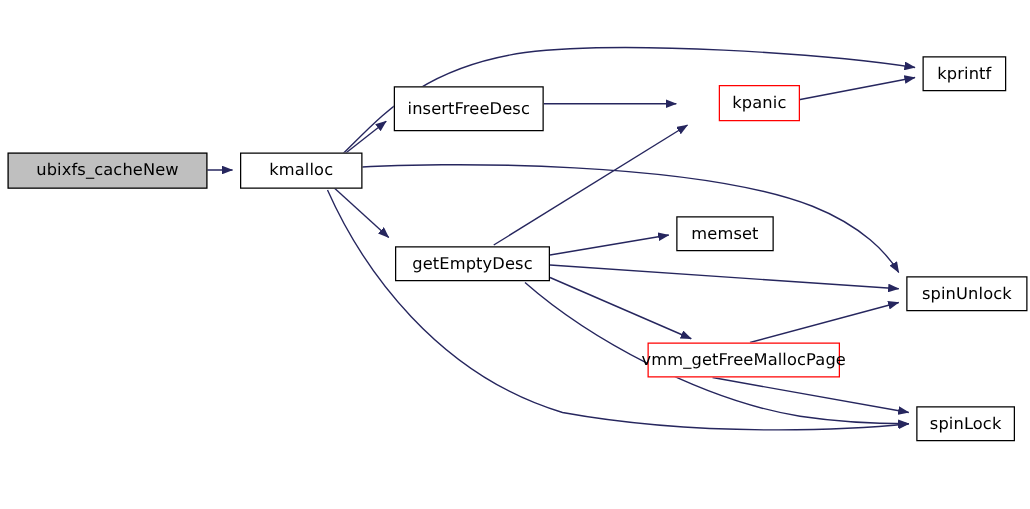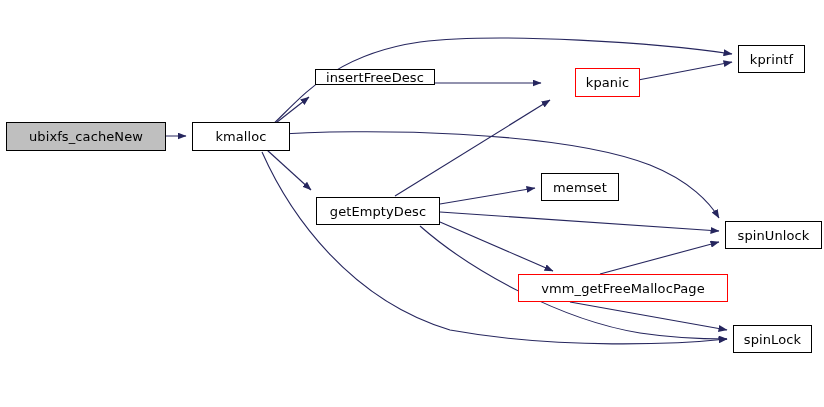--- a/index.html
+++ b/index.html
@@ -81,39 +81,39 @@
       </g>
   </svg>
 
   <div id="nodes-layer">
       <div class="node current" style="left: 6px; top: 122px; width: 160px; height: 29px;">
         <span class="node-label">ubixfs_cacheNew</span>
       </div>
       <div class="node" style="left: 192px; top: 122px; width: 98px; height: 29px;">
         <span class="node-label">kmalloc</span>
       </div>
-      <div class="node" style="left: 315px; top: 69px; width: 120px; height: 16px;">
+      <div class="node" style="left: 315px; top: 69px; width: 120px; height: 36px;">
         <span class="node-label">insertFreeDesc</span>
       </div>
       <div class="node highlight" style="left: 547px; top: 68px; width: 65px; height: 29px;">
         <span class="node-label">kpanic</span>
       </div>
       <div class="node" style="left: 738px; top: 45px; width: 67px; height: 28px;">
         <span class="node-label">kprintf</span>
       </div>
       <div class="node" style="left: 316px; top: 197px; width: 124px; height: 28px;">
         <span class="node-label">getEmptyDesc</span>
       </div>
       <div class="node" style="left: 541px; top: 173px; width: 78px; height: 28px; text-align: right;">
         <span class="node-label">memset</span>
       </div>
       <div class="node" style="left: 725px; top: 221px; width: 97px; height: 28px;">
         <span class="node-label">spinUnlock</span>
       </div>
-      <div class="node highlight" style="left: 490px; top: 274px; width: 210px; height: 28px;">
+      <div class="node highlight" style="left: 490px; top: 274px; width: 154px; height: 28px;">
         <span class="node-label">vmm_getFreeMallocPage</span>
       </div>
       <div class="node" style="left: 733px; top: 325px; width: 79px; height: 28px;">
         <span class="node-label">spinLock</span>
       </div>
     </div>
 
 </div>
 
 </body></html>

